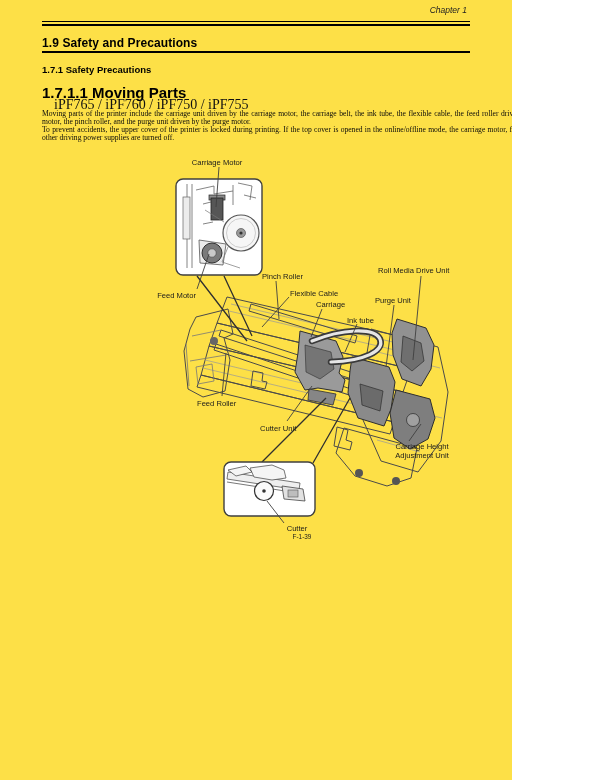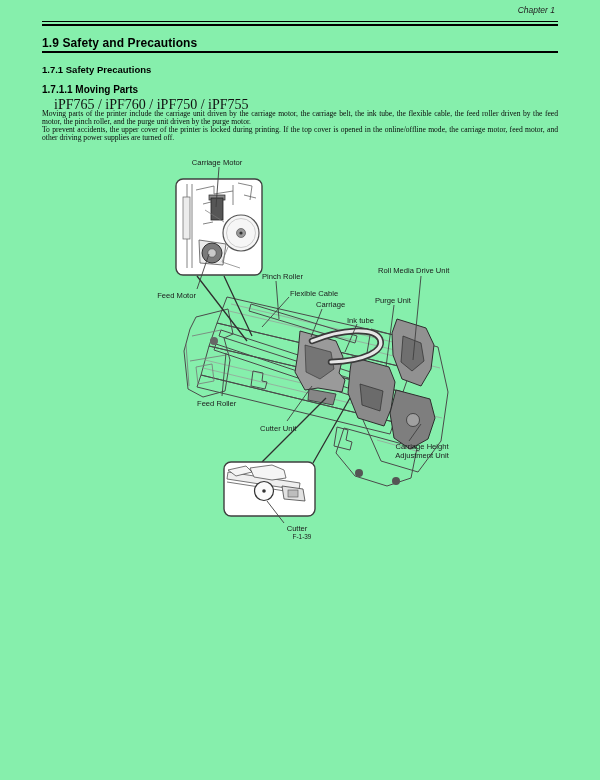--- a/index.html
+++ b/index.html
@@ -1,25 +1,25 @@
 <!DOCTYPE html>
 <html><head>
 <meta charset="utf-8">
 <style>
   html,body{margin:0;padding:0;background:#ffffff;}
-  .page{position:relative;width:600px;height:780px;background:#86efac;overflow:hidden;
+  .page{position:relative;width:512px;height:780px;background:#fde047;overflow:hidden;
         font-family:"Liberation Sans",sans-serif;color:#000;}
   .abs{position:absolute;}
   .chapter{top:5px;right:45px;font-size:8.5px;font-style:italic;color:#222;}
   .rule-thin{left:42px;right:42px;top:21px;height:1px;background:#000;}
   .rule-thick{left:42px;right:42px;top:23.5px;height:2.2px;background:#000;}
   .h1{left:42px;top:36px;font-size:12px;font-weight:bold;letter-spacing:0.1px;}
   .h1-rule{left:42px;right:42px;top:50.5px;height:2px;background:#000;}
   .h2{left:42px;top:64px;font-size:9.5px;font-weight:bold;text-align:right;}
-  .h3{left:42px;top:84px;font-size:10px;font-weight:bold;}
+  .h3{left:42px;top:84px;font-size:15px;font-weight:bold;}
   .models{left:54px;top:96.5px;font-size:14px;font-family:"Liberation Serif",serif;color:#111;}
   .bodytext{left:42px;top:110px;width:516px;font-size:7.6px;line-height:7.9px;
             font-family:Liberation Serif, serif;text-align:justify;color:#0a0a0a;}
   .bodytext p{margin:0;}
   .figure-svg{left:0;top:155px;}
   .pagenum{top:793px;right:38px;font-size:14px;color:#111;font-weight:bold;}
   svg text{font-family:"Liberation Sans",sans-serif;font-size:7.6px;fill:#1a1a1a;}
   svg text.fignum{font-size:6.4px;}
   .ln{stroke:#4a4a4a;stroke-width:1;fill:none;}
   .leader{stroke:#3f3f3f;stroke-width:0.9;fill:none;}

